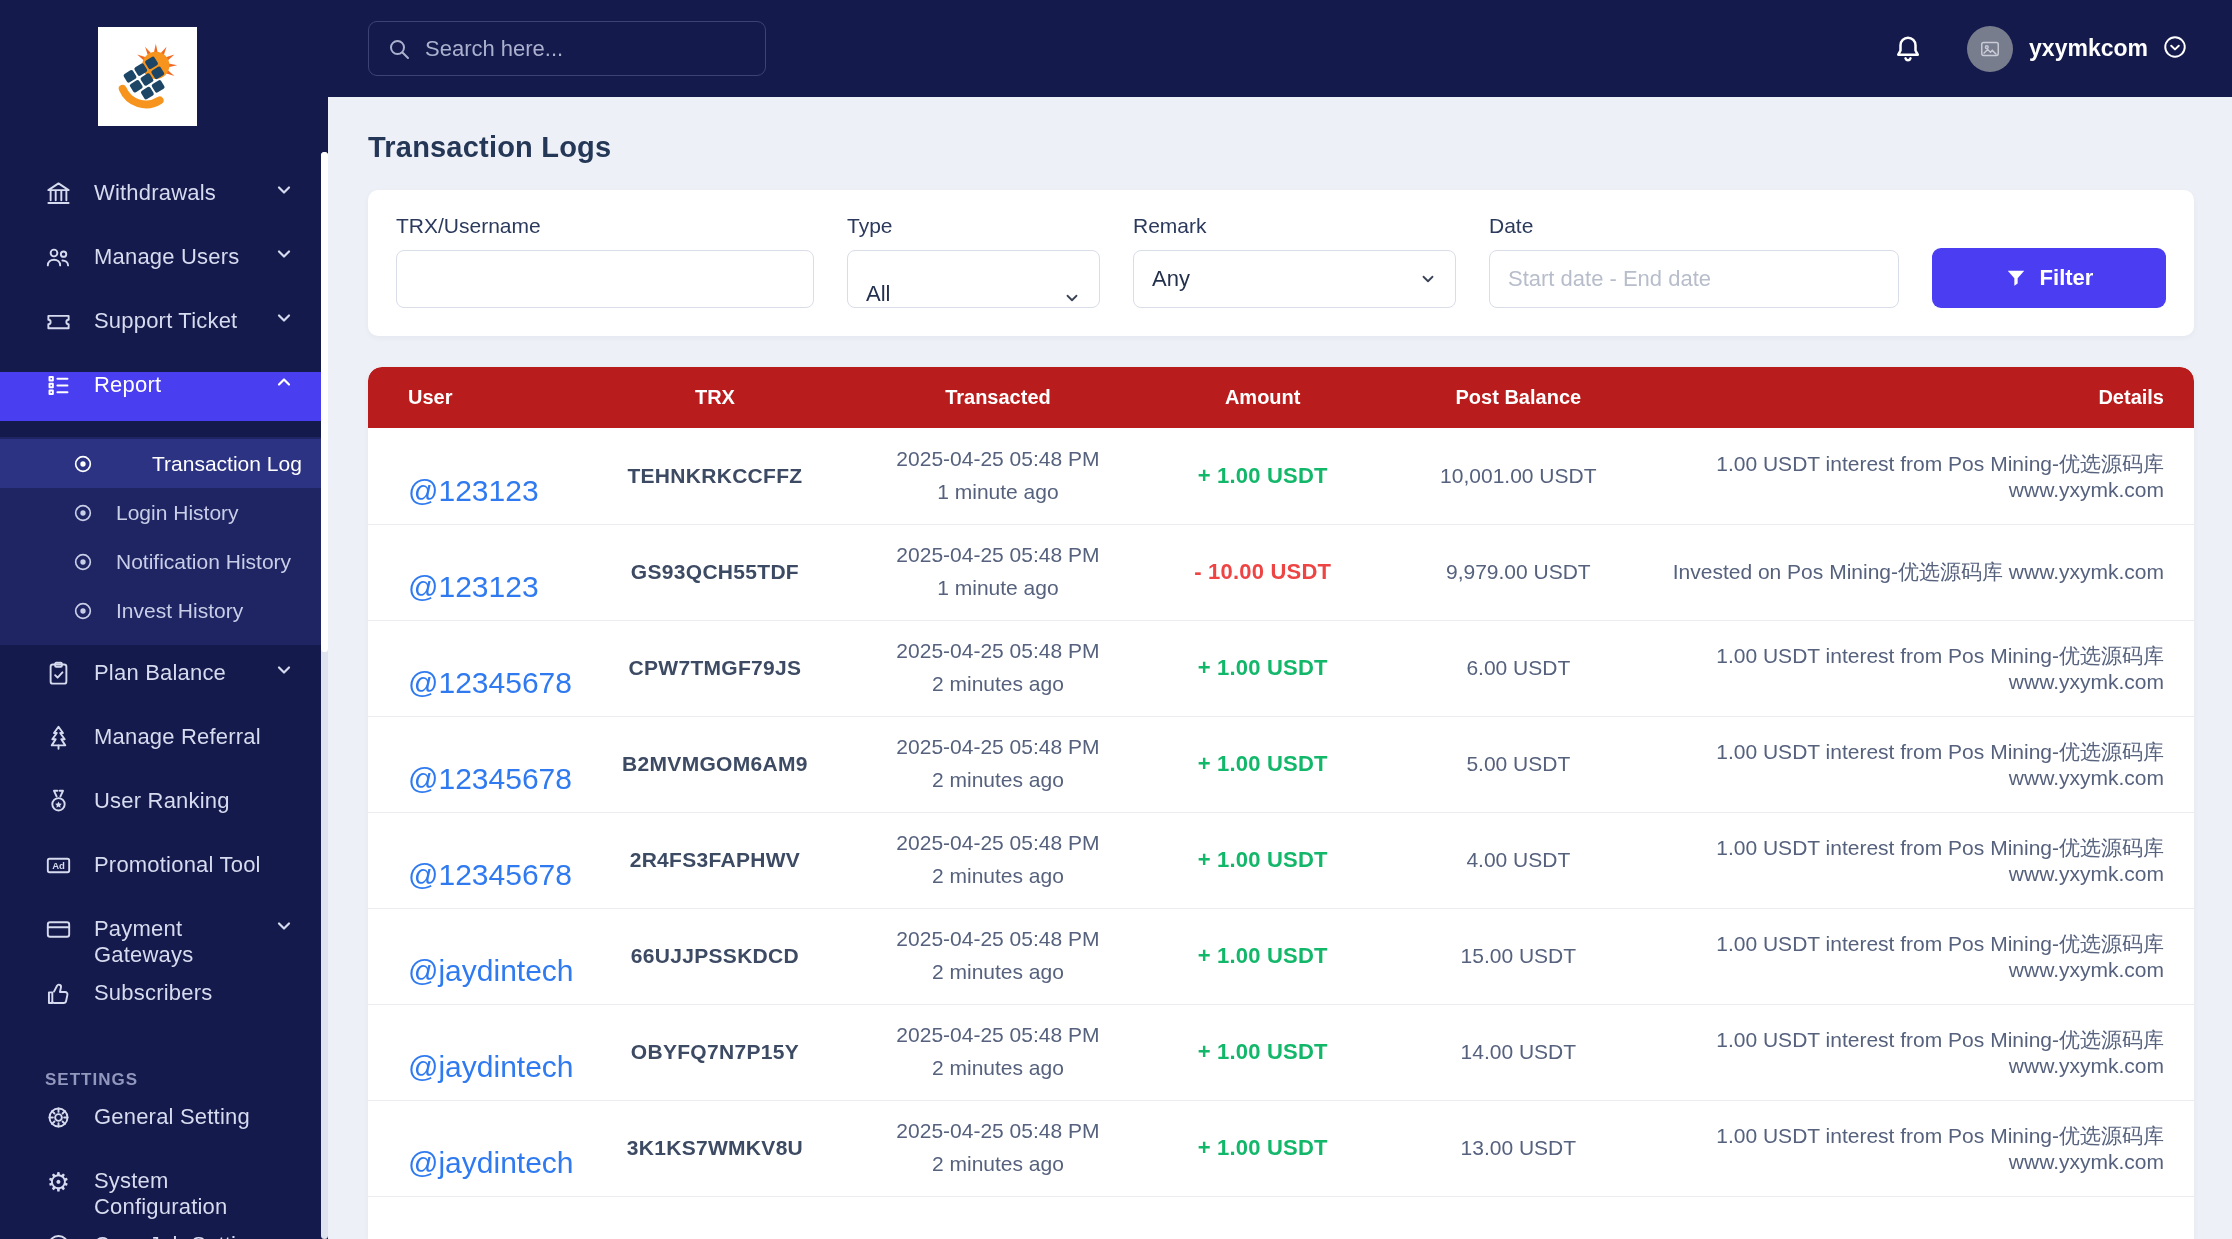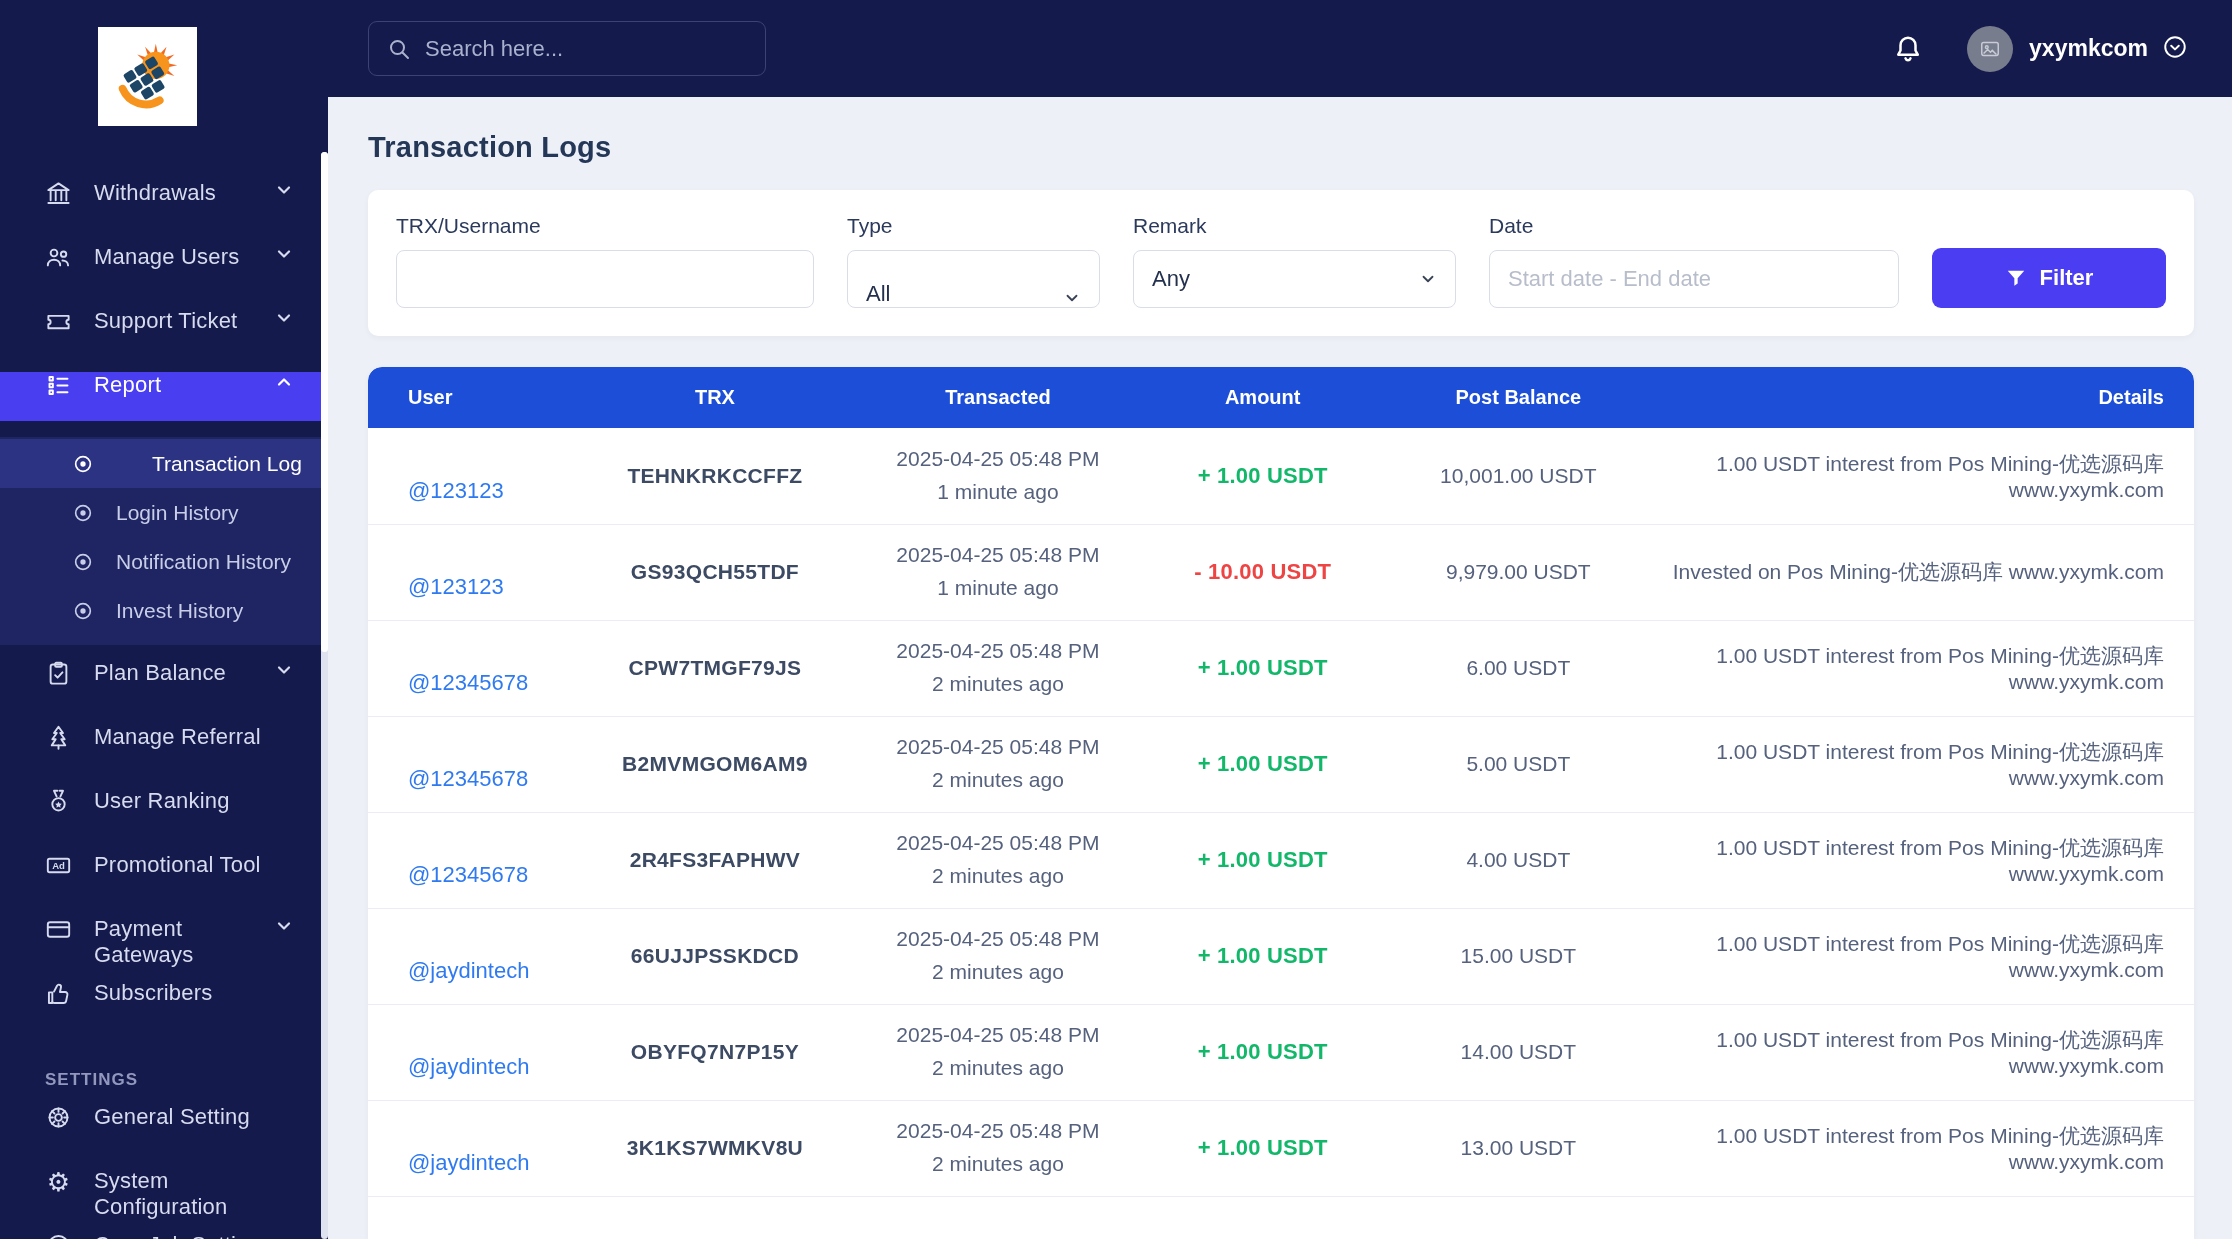--- a/index.html
+++ b/index.html
@@ -111,29 +111,29 @@
     display:flex; align-items:center; justify-content:center; gap:13px; cursor:pointer;
   }
   .filter-btn svg { width:22px; height:22px; fill:#ffffff; }
 
   .table-card {
     margin-top:31px; background:#ffffff; border-radius:14px 14px 0 0;
     flex:1; overflow:hidden; box-shadow:0 2px 6px rgba(25,32,74,.04);
   }
   table { width:100%; border-collapse:collapse; }
   thead th {
-    background:#1d4ed8; color:#ffffff; font-size:20px; font-weight:700;
+    background:#b91c1c; color:#ffffff; font-size:20px; font-weight:700;
     height:61px; text-align:center; white-space:nowrap;
   }
   thead th:first-child { text-align:left; padding-left:40px; border-top-left-radius:14px; }
   thead th:last-child  { text-align:right; padding-right:30px; border-top-right-radius:14px; }
   tbody tr { border-bottom:1px solid #ebedf3; }
   tbody td { height:96px; text-align:center; font-size:21px; color:#55617d; vertical-align:middle; }
   td.c-user { text-align:left; padding-left:40px; }
-  td.c-user a { color:#2f7af0; text-decoration:none; font-size:22px; display:inline-block; margin-top:30px; cursor:pointer; }
+  td.c-user a { color:#2f7af0; text-decoration:none; font-size:30px; display:inline-block; margin-top:30px; cursor:pointer; }
   td.c-trx { font-weight:700; color:#3c4a63; letter-spacing:.3px; }
   td.c-date .d1, td.c-date .d2 { line-height:1.55; }
   td.c-amount span { font-weight:700; font-size:22px; letter-spacing:.2px; }
   td.c-amount span.pos { color:#12b76a; }
   td.c-amount span.neg { color:#ee4444; }
   td.c-details { text-align:right; padding-right:30px; }
 </style>
 </head>
 <body>
 

